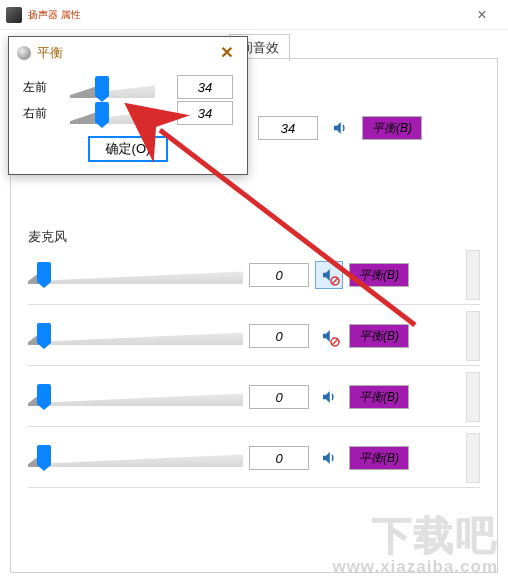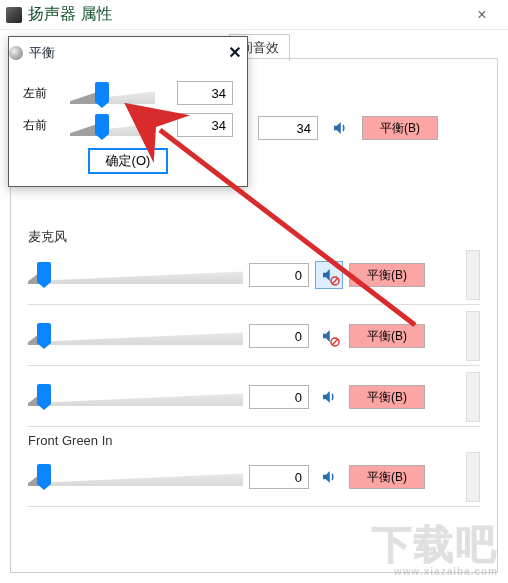--- a/index.html
+++ b/index.html
@@ -1,65 +1,65 @@
 <!DOCTYPE html>
 <html><head>
 <meta charset="utf-8">
 <style>
 * { box-sizing: border-box; margin: 0; padding: 0; font-family: "Microsoft YaHei", "Segoe UI", sans-serif; }
 body { width: 508px; height: 583px; background: #fff; position: relative; overflow: hidden; }
 
 .titlebar { height: 30px; display: flex; align-items: center; padding: 0 6px; background: #fff; border-bottom: 1px solid #eee; }
 .titlebar .icon { width: 16px; height: 16px; background: linear-gradient(135deg,#666,#222); border-radius: 2px; margin-right: 6px; }
-.titlebar .title { font-size: 16px; color: #14532d; flex: 1; }
+.titlebar .title { font-size: 10px; color: #c2410c; flex: 1; }
 .titlebar .x { width: 40px; text-align: center; font-size: 16px; color: #666; }
 
 .tabs-strip { height: 30px; position: relative; }
 .tabs-strip .vistab { position: absolute; right: 218px; top: 4px; font-size: 13px; color: #333; padding: 4px 10px; border-top: 1px solid #ccc; border-left: 1px solid #ccc; border-right: 1px solid #ccc; background: #fff; }
 .panel-border { position: absolute; left: 10px; right: 10px; top: 58px; bottom: 10px; border: 1px solid #d0d0d0; }
 
 .channel-list { position: absolute; left: 28px; right: 28px; top: 98px; bottom: 20px; overflow: hidden; }
 .channel { margin-bottom: 6px; padding-bottom: 4px; border-bottom: 1px solid #ddd; }
 .ch-name { font-size: 13px; color: #333; margin-bottom: 4px; }
 .ch-row { display: flex; align-items: center; gap: 6px; }
 
 
 .slider { width: 215px; height: 30px; position: relative; }
 .slider .track { position: absolute; left: 0; right: 0; top: 10px; height: 14px; background: linear-gradient(0deg,#d8d8d8,#eaeaea); clip-path: polygon(0 80%,100% 10%,100% 100%,0 100%); border-radius:1px; }
 .slider .fill  { position:absolute; left:0; top:10px; height:14px; background:#a0a0a0; clip-path: polygon(0 80%,100% 10%,100% 100%,0 100%); }
 .slider .thumb { position:absolute; top:2px; width:14px; height:20px; background:#0a84ff; border-radius:2px 2px 0 0;}
 .slider .thumb::after{content:"";position:absolute;left:0;bottom:-6px;border-left:7px solid transparent;border-right:7px solid transparent;border-top:6px solid #0a84ff;}
 
-.valbox { width:60px; height:24px; border:1px solid #b5b5b5; text-align:right; padding:2px 6px; font-size:13px; background:#fff;}
+.valbox { width:60px; height:24px; border:1px solid #b5b5b5; text-align:center; padding:2px 6px; font-size:13px; background:#fff;font-style:italic;}
 .mutebtn { width:28px; height:28px; border:1px solid transparent; background:#fff; display:flex; align-items:center; justify-content:center; position:relative; }
 .mutebtn.sel { border:1px solid #6fa8dc; background:#def; }
 svg.spk { width:18px; height:18px; }
 .muted-mark { position:absolute; right:2px; bottom:2px; width:10px; height:10px; }
-.balbtn { width:76px; height:24px; font-size:12px; background:#fca5a5; border:1px solid #b0b0b0; }
+.balbtn { width:60px; height:24px; font-size:12px; background:#a21caf; border:1px solid #b0b0b0;font-style:italic; }
 .rightspacer { width:14px; height:50px; background:#f1f1f1; border:1px solid #ddd; margin-left:auto; }
 
 
 .dialog { position:absolute; left:8px; top:36px; width:240px; background:#fff; border:1px solid #5a5a5a; box-shadow:0 3px 10px rgba(0,0,0,.25); z-index:5; }
-.dlg-title { display:flex; align-items:center; padding:6px 0; font-size:13px; color:#0f172a; }
+.dlg-title { display:flex; align-items:center; padding:6px 8px; font-size:13px; color:#a16207; }
 .dlg-title .ball { width:14px;height:14px;border-radius:50%;background:radial-gradient(circle at 35% 35%,#eee,#777);margin-right:6px;}
 .dlg-title .dx { width:24px; text-align:center; font-size:16px; font-weight:bold; }
 .dlg-body { padding:6px 14px 10px; }
-.drow { display:flex; align-items:center; margin:6px 0; gap:22px; }
+.drow { display:flex; align-items:center; margin:0 0; gap:22px; }
 .drow .lbl { width:32px; font-size:12px; }
 .drow .slider { width:110px; height:26px; }
 .drow .valbox { width:56px; }
 .okbtn { display:block; margin:10px auto 2px; width:80px; height:26px; font-size:13px; border:2px solid #0a84ff; background:#fff;}
 
 
 .arrow { position:absolute; left:0; top:0; width:508px; height:583px; pointer-events:none; z-index:6; }
 
 
 .wm { position:absolute; right:10px; bottom:6px; text-align:right; opacity:.35; font-weight:bold; }
 .wm .big{ font-size:40px; color:#999; letter-spacing:2px; font-family:"SimHei",sans-serif; -webkit-text-stroke:1px #aaa; }
-.wm .url{ font-size:10px; color:#888; letter-spacing:1px; margin-top:-6px;}
+.wm .url{ font-size:17px; color:#888; letter-spacing:1px; margin-top:-6px;}
 </style>
 </head>
 <body>
 
 <div class="titlebar">
   <div class="icon"></div>
   <div class="title">扬声器 属性</div>
   <div class="x">×</div>
 </div>
 
@@ -140,21 +140,20 @@
             <path fill="#2b6cb0" d="M4 9v6h4l5 5V4L8 9H4z"></path>
             <path fill="none" stroke="#2b6cb0" stroke-width="2" d="M16 8c1.5 1.5 1.5 6.5 0 8"></path>
           </svg>
       </button>
       <button class="balbtn">平衡(B)</button>
       <div class="rightspacer"></div>
     </div>
   </div>
 
   <div class="channel">
-    <div class="ch-name">Front Green In</div>
     <div class="ch-row">
       <div class="slider">
         <div class="track"></div>
           <div class="fill" style="width:6%"></div>
           <div class="thumb" style="left:4%"></div>
       </div>
       <input class="valbox" value="0" style="">
       <button class="mutebtn">
         <svg class="spk" viewBox="0 0 24 24">
             <path fill="#2b6cb0" d="M4 9v6h4l5 5V4L8 9H4z"></path>

